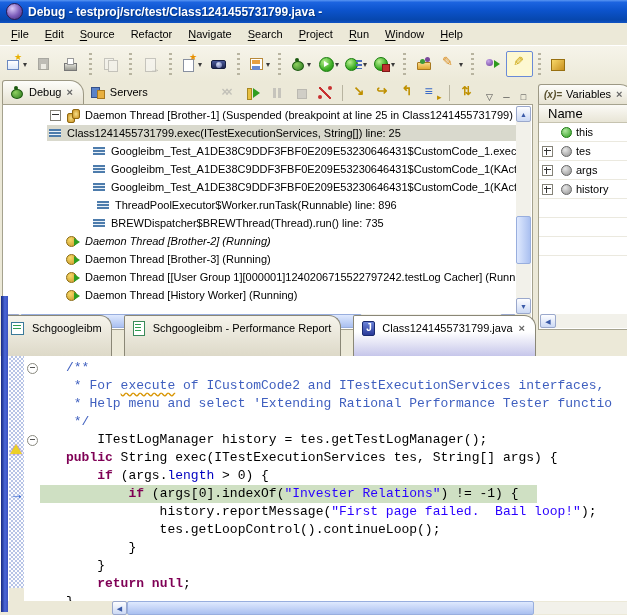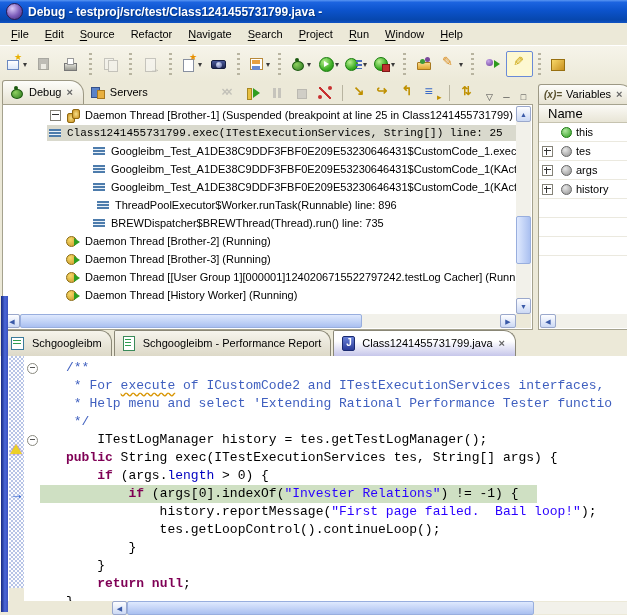--- a/index.html
+++ b/index.html
@@ -112,22 +112,22 @@
   .vh{height:17px;border-bottom:1px solid #c6c3b0;background:linear-gradient(#fbfaf6,#e8e5d6);display:flex;align-items:center;padding-left:9px;font-size:13px}
   .vrow{height:18px;display:flex;align-items:center;gap:4px;border-bottom:1px solid #ebe9df;padding-left:3px;white-space:nowrap}
   .ball{width:9px;height:9px;border-radius:50%;flex:none}
   .ball-green{background:radial-gradient(circle at 35% 30%,#b0e8a0,#2f9e20);border:1px solid #1a7a10}
   .ball-gray{background:radial-gradient(circle at 35% 30%,#e8e8e8,#909090);border:1px solid #666}
   .vars-sb{position:absolute;left:1px;bottom:1px;right:0;height:14px;background:#f2f1ea;display:flex;align-items:center}
   .vtab-glyph{font-weight:bold;font-style:italic;color:#5a5230;font-size:10px}
   
   .editor-area{position:absolute;top:330px;left:0;width:627px;height:285px;background:#ece9d8}
   .etabs{height:26px;display:flex;align-items:flex-end;padding-left:3px}
-  .etab{display:flex;align-items:center;gap:5px;padding:4px 9px 5px 6px;white-space:nowrap;border:1px solid #8a8776;border-bottom:none;
-        border-radius:2px 12px 0 0;background:linear-gradient(#f6f4ec,#ddd9c8);margin-right:2px}
+  .etab{display:flex;align-items:center;gap:5px;padding:4px 9px 20px 6px;white-space:nowrap;border:1px solid #8a8776;border-bottom:none;
+        border-radius:2px 12px 0 0;background:linear-gradient(#f6f4ec,#ddd9c8);margin-right:12px}
   .etab.active{background:linear-gradient(180deg,#ffffff 40%,#c6c6ea)}
   .ic-test-suite::before{content:"";left:1px;top:2px;width:11px;height:11px;background:#fff;border:1px solid #3a7a9a}
   .ic-test-suite::after{content:"";left:3px;top:5px;width:8px;height:6px;background:repeating-linear-gradient(180deg,#2f9e50 0 1px,transparent 1px 3px)}
   .ic-perf-report::before{content:"";left:2px;top:1px;width:10px;height:13px;background:#fff;border:1px solid #3a8a5a}
   .ic-perf-report::after{content:"";left:4px;top:4px;width:6px;height:7px;background:repeating-linear-gradient(180deg,#2f9e50 0 1px,transparent 1px 3px)}
   .ic-java-file::before{content:"";left:2px;top:1px;width:11px;height:13px;border-radius:2px;background:linear-gradient(#6a82d8,#2a3a98);border:1px solid #1a2a70}
   .ic-java-file::after{content:"J";left:6px;top:2px;color:#fff;font-weight:bold;font-size:10px}
   .ebody{position:absolute;top:26px;left:0;right:0;bottom:0;background:#fff}
   .ruler{position:absolute;left:9px;top:0;width:15px;height:232px;
     background-image:linear-gradient(45deg,#b7c4e6 25%,transparent 25%,transparent 75%,#b7c4e6 75%),
@@ -301,21 +301,21 @@
     </div>
     <div class="tree-wrap">
       <div class="tree">
           <div class="tree-row" style="padding-left: 46px;">
             <span class="exp"></span>
             <span class="row-content">
               <span class="ic ic-thread-suspended"></span>
               <span class="row-label">Daemon Thread [Brother-1] (Suspended (breakpoint at line 25 in Class1241455731799)</span>
             </span>
           </div>
-          <div class="tree-row selected" style="padding-left: 28px; font-family: Liberation Mono, monospace;">
+          <div class="tree-row selected" style="padding-left: 28px;">
             <span class="exp none"></span>
             <span class="row-content">
               <span class="ic ic-stack-frame"></span>
               <span class="row-label">Class1241455731799.exec(ITestExecutionServices, String[]) line: 25</span>
             </span>
           </div>
           <div class="tree-row" style="padding-left: 72px;">
             <span class="exp none"></span>
             <span class="row-content">
               <span class="ic ic-stack-frame"></span>
@@ -343,21 +343,21 @@
               <span class="row-label">ThreadPoolExecutor$Worker.runTask(Runnable) line: 896</span>
             </span>
           </div>
           <div class="tree-row" style="padding-left: 72px;">
             <span class="exp none"></span>
             <span class="row-content">
               <span class="ic ic-stack-frame"></span>
               <span class="row-label">BREWDispatcher$BREWThread(Thread).run() line: 735</span>
             </span>
           </div>
-          <div class="tree-row" style="padding-left: 46px;">
+          <div class="tree-row" style="padding-left: 46px; font-style: italic;">
             <span class="exp none"></span>
             <span class="row-content">
               <span class="ic ic-thread-running"></span>
               <span class="row-label">Daemon Thread [Brother-2] (Running)</span>
             </span>
           </div>
           <div class="tree-row" style="padding-left: 46px;">
             <span class="exp none"></span>
             <span class="row-content">
               <span class="ic ic-thread-running"></span>

